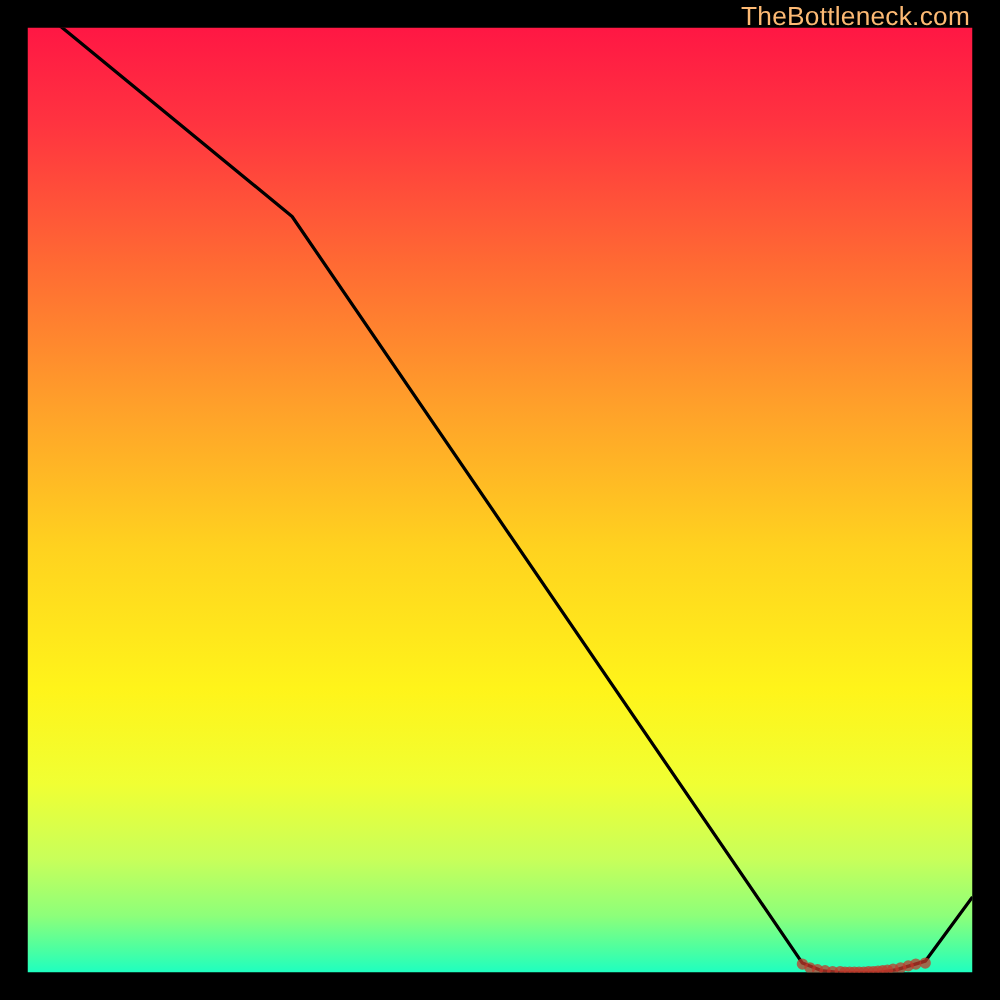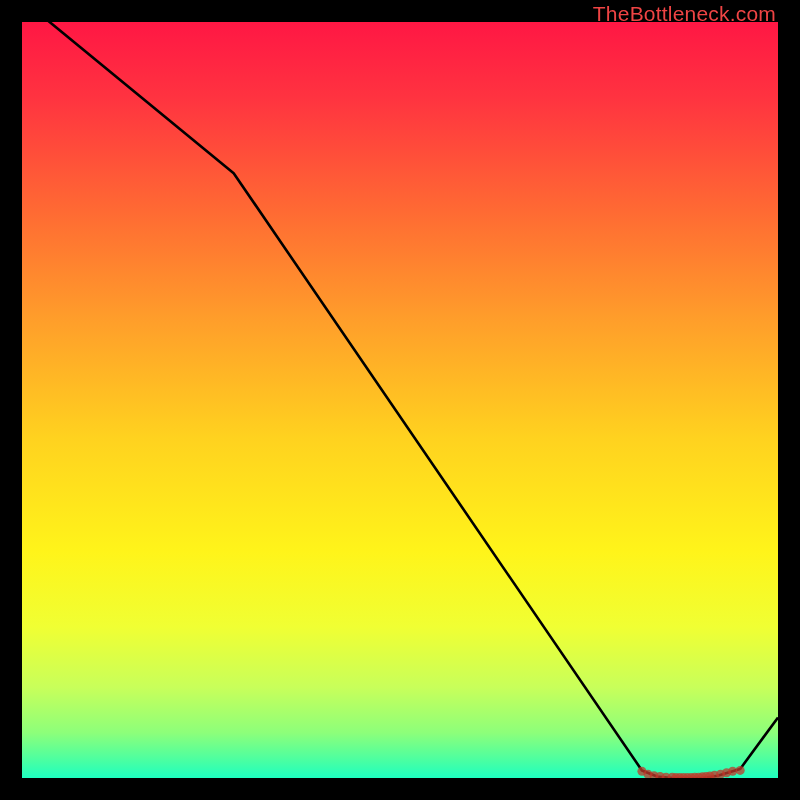--- a/index.html
+++ b/index.html
@@ -23,21 +23,21 @@
     position: absolute;
     left: 0;
     top: 0;
     width: 756px;
     height: 756px;
   }
   .watermark {
     position: absolute;
     top: 2px;
     right: 24px;
-    color: #ef4444;
+    color: #fdba74;
     font-size: 21px;
     font-weight: 500;
     letter-spacing: 0.2px;
     user-select: none;
   }
 </style>
 </head>
 <body>
 
 <div class="frame">

